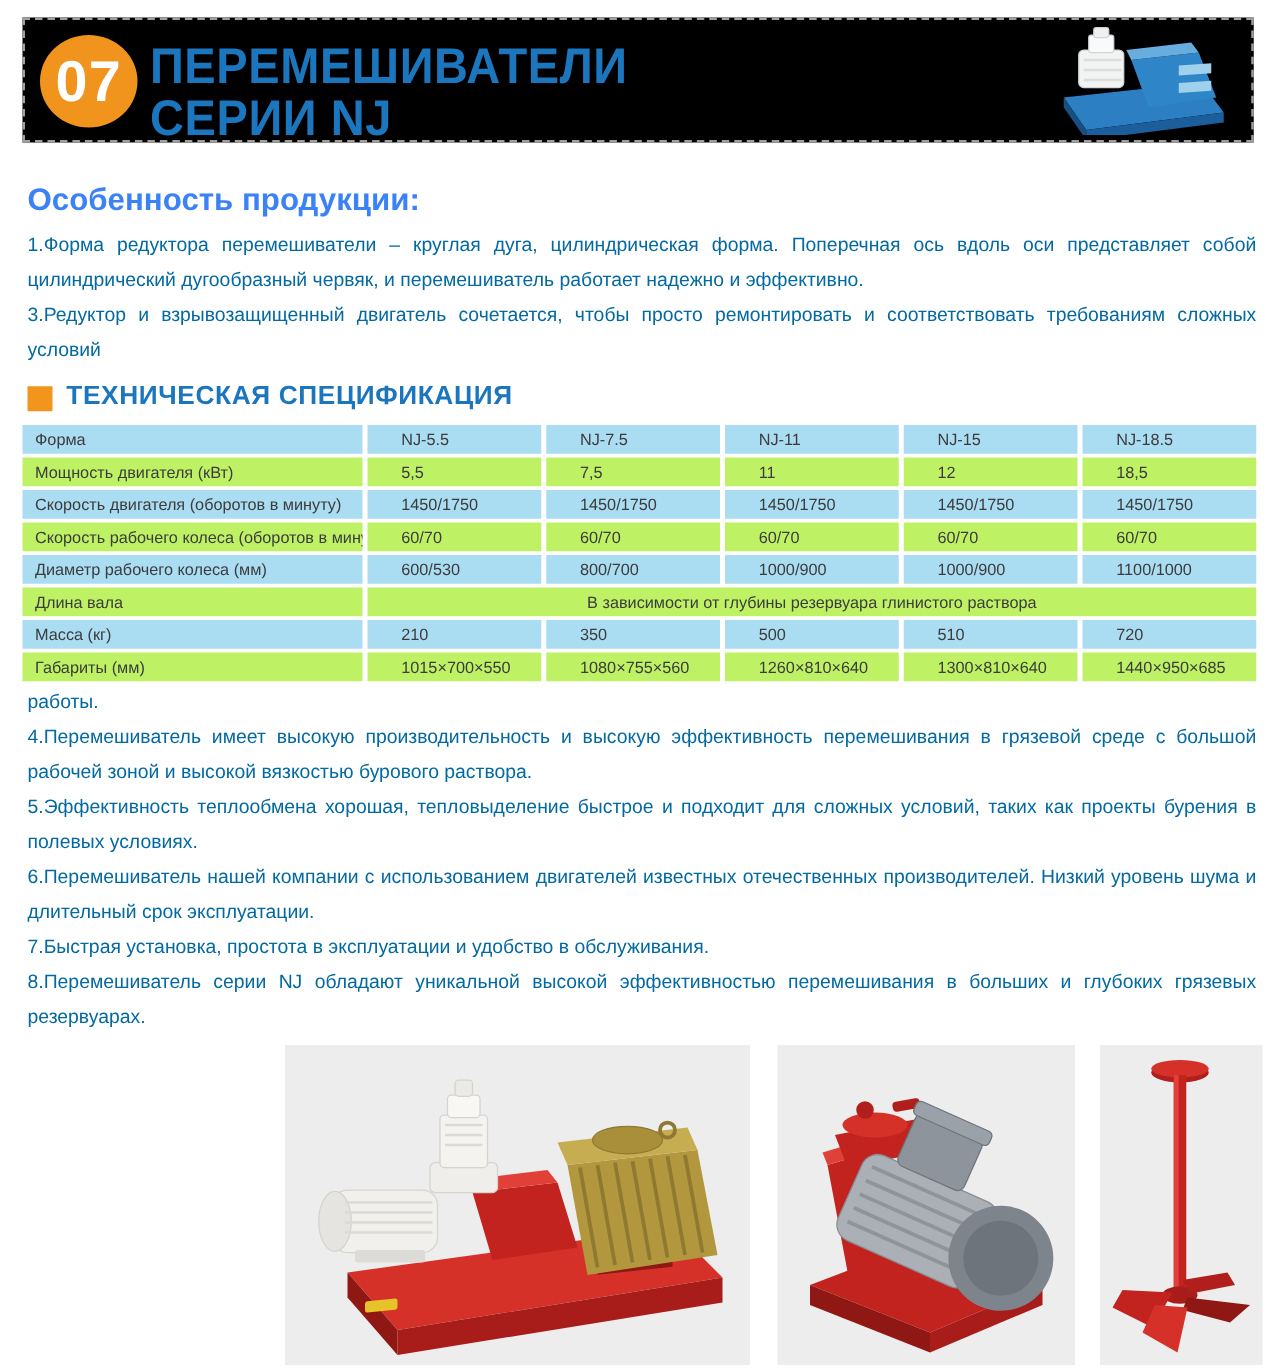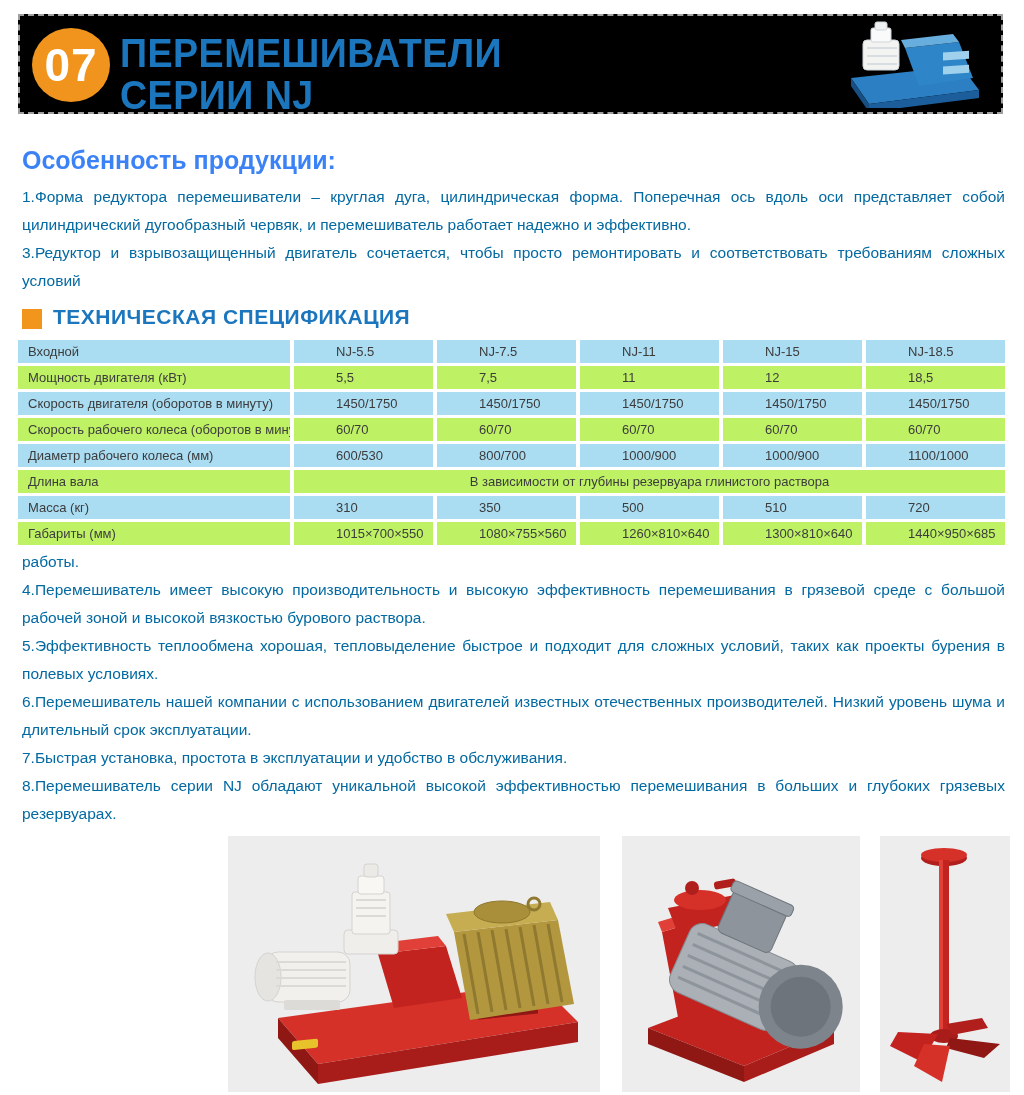--- a/index.html
+++ b/index.html
@@ -32,21 +32,21 @@
   .spec-heading-text{color:#1b76bd;font-weight:bold;font-size:21px;letter-spacing:0.5px;}
   
   table.spec-table{
     border-collapse:separate;border-spacing:4px 3px;margin-left:-8px;
     width:995px;table-layout:fixed;
   }
   table.spec-table td{
     height:23px;font-size:13px;color:#3c3c3c;padding:0 4px 0 10px;
     vertical-align:middle;overflow:hidden;white-space:nowrap;
   }
-  table.spec-table td.val{padding-left:42px;}
+  table.spec-table td.val{padding-left:27px;}
   table.spec-table td.merged{text-align:center;padding-left:4px;}
   tr.row-blue td{background:#aadcf2;}
   tr.row-gray td{background:#bef264;}
   .after-table{margin-top:12px;}
   
   .photos{display:flex;margin:8px 0 0 206px;}
   .photo{background:#ededed;flex:0 0 auto;}
   .photo-1{width:372px;height:256px;margin-right:22px;}
   .photo-2{width:238px;height:256px;margin-right:20px;}
   .photo-3{width:130px;height:256px;}
@@ -95,21 +95,21 @@
     <colgroup>
       <col style="width:272px">
         <col style="width:139px">
         <col style="width:139px">
       <col style="width:139px">
         <col style="width:139px">
         <col style="width:139px">
     </colgroup>
     <tbody>
         <tr class="row-blue">
-      <td>Входной</td>
+      <td>Форма</td>
       <td class="val">NJ-5.5</td>
       <td class="val">NJ-7.5</td>
       <td class="val">NJ-11</td>
       <td class="val">NJ-15</td>
       <td class="val">NJ-18.5</td>
     </tr>
     <tr class="row-gray">
       <td>Мощность двигателя (кВт)</td>
       <td class="val">5,5</td>
       <td class="val">7,5</td>
@@ -140,21 +140,21 @@
       <td class="val">1000/900</td>
       <td class="val">1000/900</td>
       <td class="val">1100/1000</td>
     </tr>
     <tr class="row-gray">
       <td>Длина вала</td>
       <td class="merged" colspan="5">В зависимости от глубины резервуара глинистого раствора</td>
     </tr>
     <tr class="row-blue">
       <td>Масса (кг)</td>
-      <td class="val">310</td>
+      <td class="val">210</td>
       <td class="val">350</td>
       <td class="val">500</td>
       <td class="val">510</td>
       <td class="val">720</td>
     </tr>
     <tr class="row-gray">
       <td>Габариты (мм)</td>
       <td class="val">1015×700×550</td>
       <td class="val">1080×755×560</td>
       <td class="val">1260×810×640</td>

